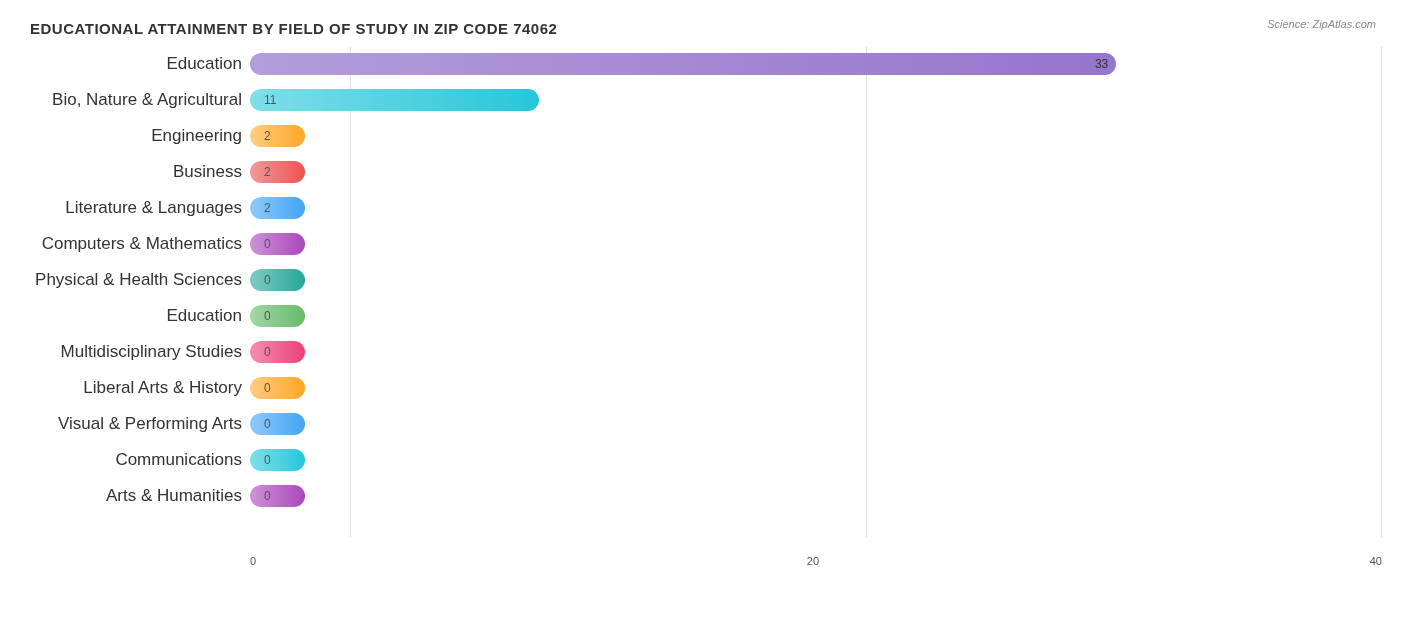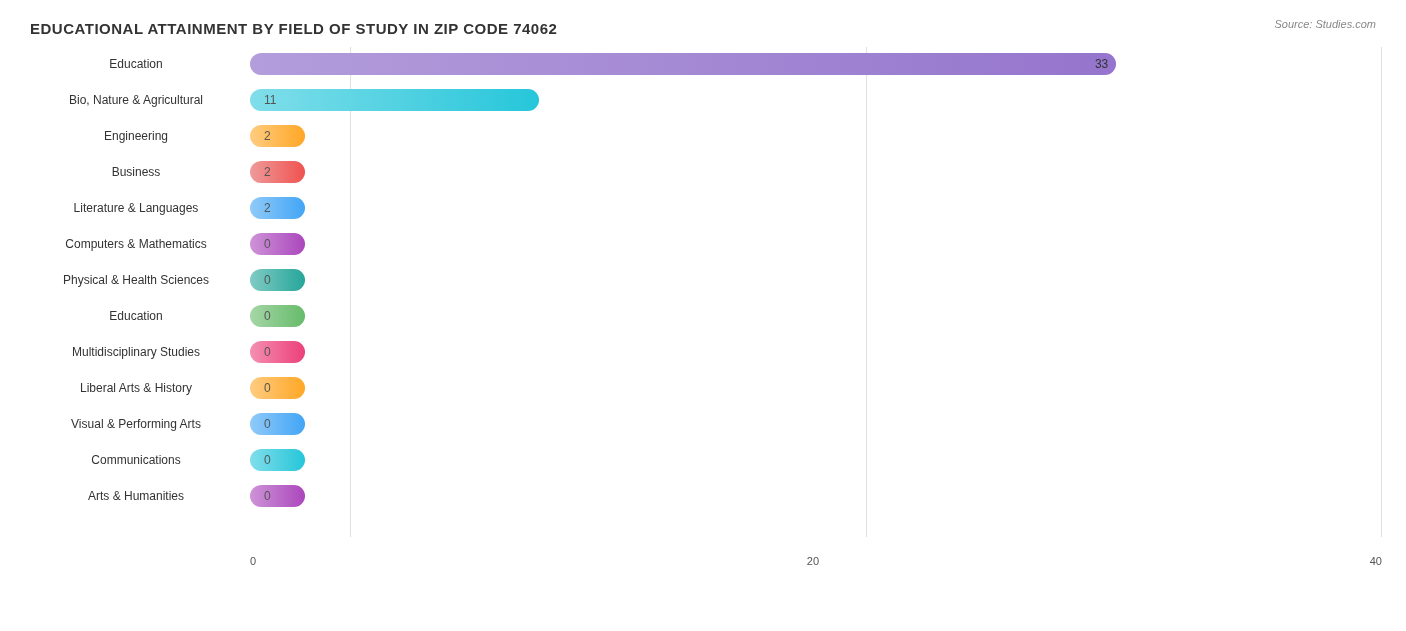--- a/index.html
+++ b/index.html
@@ -61,23 +61,23 @@
       bottom: 30px;
     }
     .bar-row {
       display: flex;
       align-items: center;
       height: 34px;
       margin-bottom: 2px;
     }
     .bar-label {
       width: 220px;
-      font-size: 12px;
+      font-size: 17px;
       color: #333;
-      text-align: center;
+      text-align: right;
       padding-right: 8px;
       flex-shrink: 0;
     }
     .bar-pill {
       height: 22px;
       border-radius: 11px;
       display: flex;
       align-items: center;
       padding-left: 8px;
       min-width: 50px;
@@ -117,21 +117,21 @@
     .bar-liberal { background: linear-gradient(90deg, #ffcc80, #ffa726); }
     .bar-visual { background: linear-gradient(90deg, #90caf9, #42a5f5); }
     .bar-communications { background: linear-gradient(90deg, #80deea, #26c6da); }
     .bar-arts { background: linear-gradient(90deg, #ce93d8, #ab47bc); }
   </style>
 </head>
 <body>
 
 <div class="chart-container">
   <div class="chart-title">EDUCATIONAL ATTAINMENT BY FIELD OF STUDY IN ZIP CODE 74062</div>
-  <div class="source-label">Source: Studies.com</div>
+  <div class="source-label">Science: ZipAtlas.com</div>
 
   <div class="chart-area">
 
     <div class="grid-lines">
       <div class="grid-line"></div>
       <div class="grid-line"></div>
       <div class="grid-line"></div>
     </div>
 
     <div class="bars-section" id="bars-section">

